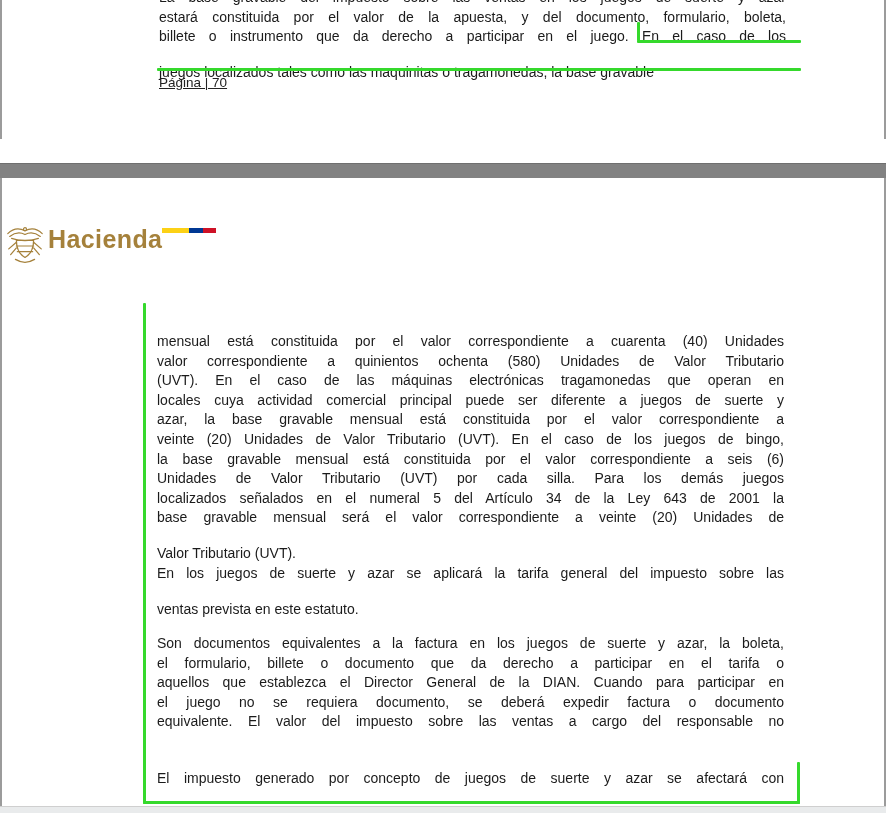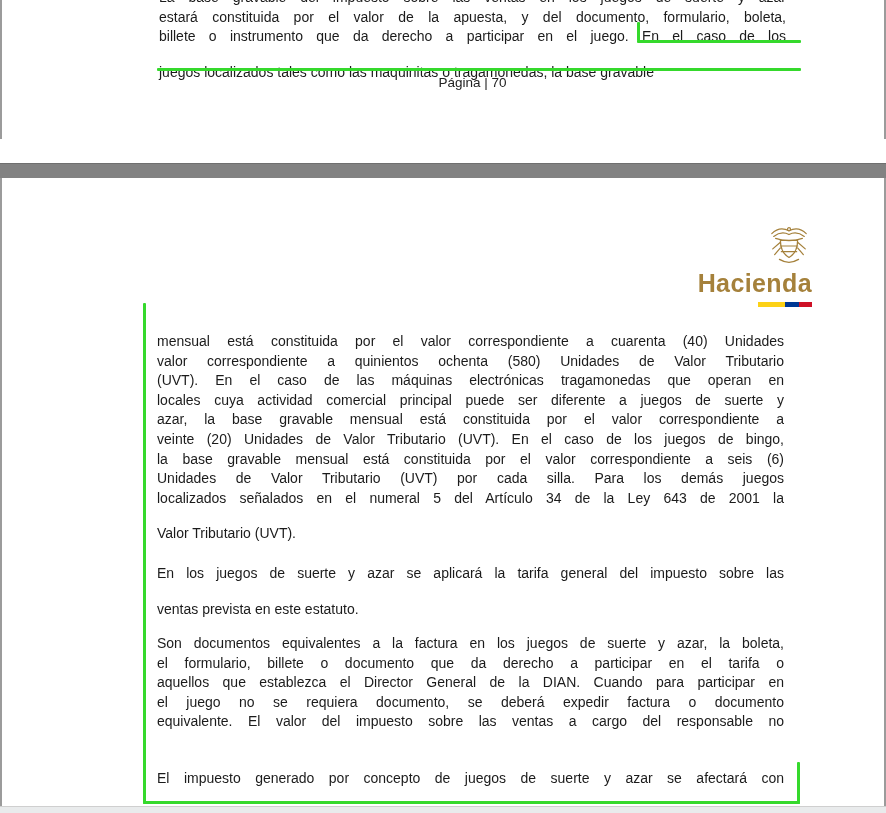--- a/index.html
+++ b/index.html
@@ -24,33 +24,33 @@
   .page-prev{top:0;height:139px;overflow:hidden;}
   .page-sep{position:absolute;left:0;top:163px;width:886px;height:15px;background:var(--sep);border-top:1px solid #6f6f6f;box-sizing:border-box;}
   .page-cur{top:178px;height:628px;}
   .bottom-strip{position:absolute;left:0;top:806px;width:886px;height:7px;background:#e9ebec;border-top:1px solid #cfcfcf;box-sizing:border-box;}
 
   .textblock{position:absolute;font-size:14px;line-height:19.6px;color:var(--ink);}
   .jline{text-align:justify;text-align-last:justify;white-space:normal;}
   .jline.last-line{text-align-last:left;margin-top:16px;}
 
   .prev-text{left:157px;width:627px;top:-12px;}
-  .page-num{position:absolute;left:157px;width:627px;top:75px;text-align:center;font-size:13.5px;color:#222;}
+  .page-num{position:absolute;left:157px;width:627px;top:75px;text-align:left;font-size:13.5px;color:#222;text-decoration:underline;}
 
   
   .gmark{position:absolute;background:var(--green);border-radius:1px;}
   .g-tick{left:637px;top:22px;width:3px;height:19px;}
   .g-underline{left:637px;top:40px;width:164px;height:3px;}
   .g-fullline{left:157px;top:68px;width:644px;height:3px;}
   .g-leftline{left:143px;top:303px;width:3px;height:501px;}
   .g-rightseg{left:797px;top:762px;width:3px;height:42px;}
   .g-bottomline{left:143px;top:801px;width:657px;height:3px;}
 
   
-  .logo{position:absolute;left:0;width:810px;top:46px;display:flex;flex-direction:column;align-items:flex-end;}
+  .logo{position:absolute;left:0;width:810px;top:46px;display:flex;flex-direction:row;align-items:flex-start;}
   .logo .arms{display:block;}
   .logo .wordmark{
     margin-top:1px;font-size:25px;font-weight:600;letter-spacing:.4px;
     color:var(--gold);font-family:"Liberation Sans",sans-serif;
   }
   .flagbar{margin-top:4px;width:54px;height:5px;display:flex;}
   .flagbar .fy{flex:0 0 50%;background:var(--flag-y);}
   .flagbar .fb{flex:0 0 25%;background:var(--flag-b);}
   .flagbar .fr{flex:0 0 25%;background:var(--flag-r);}
 
@@ -106,20 +106,21 @@
     <div class="textblock p1">
         <div class="jline">mensual está constituida por el valor correspondiente a cuarenta (40) Unidades</div>
         <div class="jline">valor correspondiente a quinientos ochenta (580) Unidades de Valor Tributario</div>
         <div class="jline">(UVT). En el caso de las máquinas electrónicas tragamonedas que operan en</div>
         <div class="jline">locales cuya actividad comercial principal puede ser diferente a juegos de suerte y</div>
         <div class="jline">azar, la base gravable mensual está constituida por el valor correspondiente a</div>
         <div class="jline">veinte (20) Unidades de Valor Tributario (UVT). En el caso de los juegos de bingo,</div>
         <div class="jline">la base gravable mensual está constituida por el valor correspondiente a seis (6)</div>
         <div class="jline">Unidades de Valor Tributario (UVT) por cada silla. Para los demás juegos</div>
         <div class="jline">localizados señalados en el numeral 5 del Artículo 34 de la Ley 643 de 2001 la</div>
+        <div class="jline">base gravable mensual será el valor correspondiente a veinte (20) Unidades de</div>
         <div class="jline last-line">Valor Tributario (UVT).</div>
       </div>
     <div class="textblock p2">
         <div class="jline">En los juegos de suerte y azar se aplicará la tarifa general del impuesto sobre las</div>
         <div class="jline last-line">ventas prevista en este estatuto.</div>
       </div>
     <div class="textblock p3">
         <div class="jline">Son documentos equivalentes a la factura en los juegos de suerte y azar, la boleta,</div>
         <div class="jline">el formulario, billete o documento que da derecho a participar en el tarifa o</div>
         <div class="jline">aquellos que establezca el Director General de la DIAN. Cuando para participar en</div>

